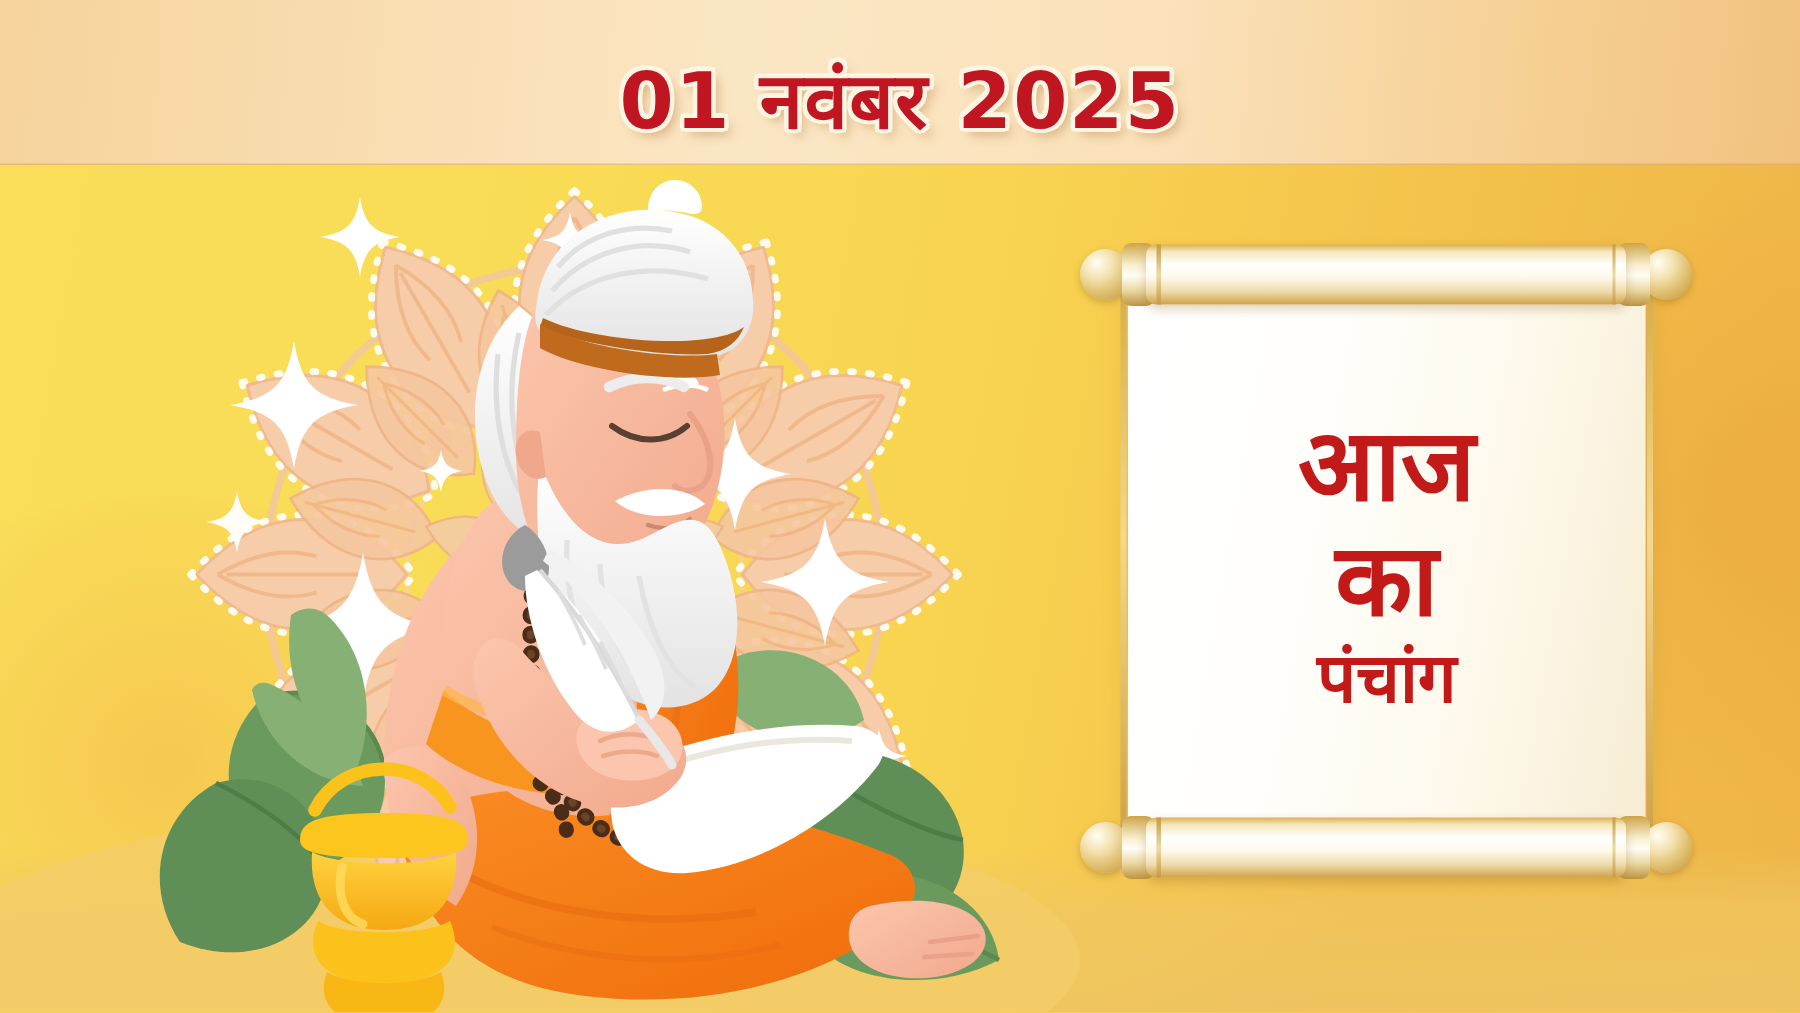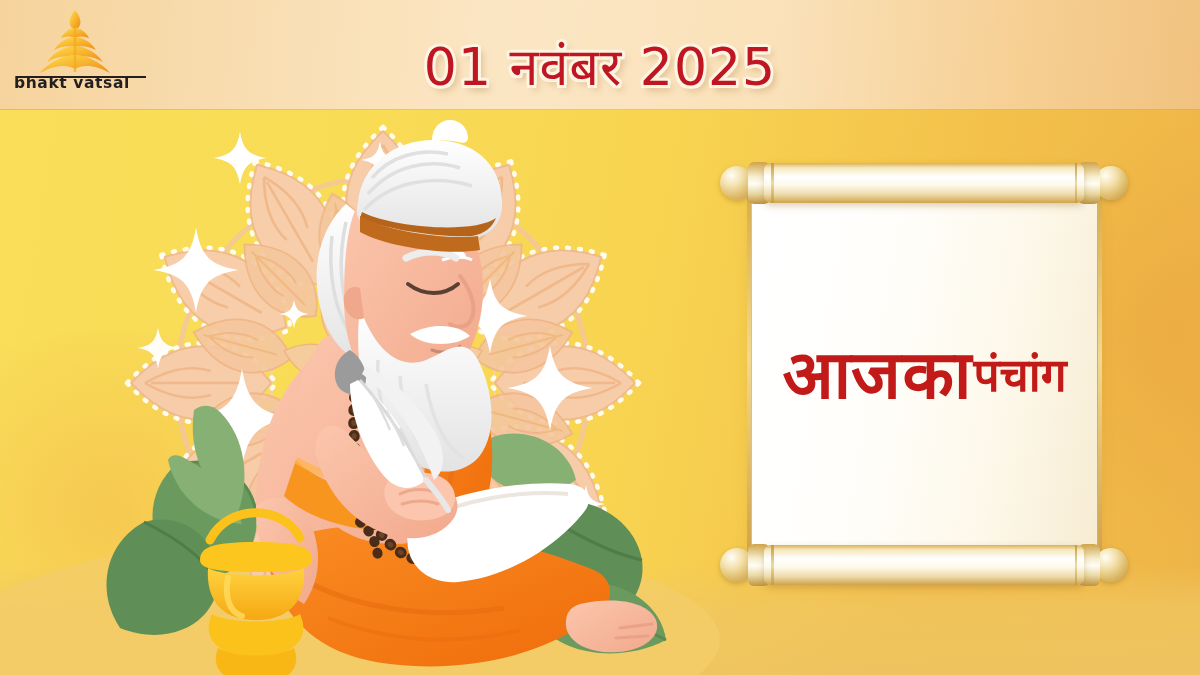--- a/index.html
+++ b/index.html
@@ -55,21 +55,21 @@
     color:#231f20; text-align:left; white-space:nowrap;
   }
   .logo-word::after{
     content:""; position:absolute; left:2px; right:18px; top:2px; height:1.6px;
     background:#231f20;
   }
   .hdr-date {
     position:absolute; left:0; top:0; width:1200px; height:128px;
     display:flex; align-items:center; justify-content:center;
     font-family:"DejaVu Sans", sans-serif;
-    font-size:52px; font-weight:400; letter-spacing:1px;
+    font-size:52px; font-weight:700; letter-spacing:1px;
     color:#bf1622;
     text-shadow:
       -2.5px -2.5px 0 #fdf4e2,  2.5px -2.5px 0 #fdf4e2,
       -2.5px  2.5px 0 #fdf4e2,  2.5px  2.5px 0 #fdf4e2,
       0 -3px 0 #fdf4e2, 0 3px 0 #fdf4e2, -3px 0 0 #fdf4e2, 3px 0 0 #fdf4e2,
        4px 5px 7px rgba(150,90,20,.35);
   }
 
   
   .mandala {
@@ -124,21 +124,21 @@
   .knob.r { right:12px; }
   .collar {
     position:absolute; top:2px; width:22px; height:42px; border-radius:6px;
     background:linear-gradient(180deg,#cfa449,#f8efcf 35%,#fffdf6 52%,#ead9a4 75%,#bf9440 100%);
   }
   .collar.l { left:40px; }
   .collar.r { right:40px; }
 
   .scroll-text {
     position:absolute; left:52px; top:35px; width:345px; height:378px;
-    display:flex; flex-direction:row; align-items:center; justify-content:center;
+    display:flex; flex-direction:column; align-items:center; justify-content:center;
     gap:2px;
     font-family:"DejaVu Sans", sans-serif;
     font-weight:700; color:#c21a18; line-height:1.12;
     z-index:6;
   }
   .scroll-text .l1 { font-size:67px; }
   .scroll-text .l2 { font-size:67px; }
   .scroll-text .l3 { font-size:46px; }
 </style>
 </head>
@@ -413,37 +413,15 @@
       <div class="knob r"></div>
       <div class="collar l"></div>
       <div class="collar r"></div>
       <div class="rod-bar"></div>
     </div>
   </div>
 
   <div class="header">
     <div class="hdr-date">01 नवंबर 2025</div>
 
-    <div class="logo-wrap">
-      <svg class="logo-mark" viewBox="0 0 90 68">
-        <defs>
-          <linearGradient id="lg" x1="0" y1="0" x2="1" y2="1">
-            <stop offset="0" stop-color="#ffe04a"></stop>
-              <stop offset="1" stop-color="#ef8c17"></stop>
-          </linearGradient>
-        </defs>
-
-        <path d="M45,4 C50,10 52,16 49,21 C47,24 43,24 41,21 C38,16 40,10 45,4 Z" fill="url(#lg)"></path>
-
-        <g fill="url(#lg)">
-          <path d="M45,22 C40,22 34,26 31,32 C36,30 41,30 45,32 C49,30 54,30 59,32 C56,26 50,22 45,22 Z"></path>
-          <path d="M45,31 C38,31 29,36 24,44 C32,40 39,39 45,42 C51,39 58,40 66,44 C61,36 52,31 45,31 Z"></path>
-          <path d="M45,40 C36,40 24,46 17,56 C28,50 38,49 45,53 C52,49 62,50 73,56 C66,46 54,40 45,40 Z"></path>
-          <path d="M45,49 C34,49 19,56 10,67 C24,59 37,58 45,63 C53,58 66,59 80,67 C71,56 56,49 45,49 Z"></path>
-        </g>
-
-        <path d="M45,20 L45,66" stroke="#f5a81c" stroke-width="2.5" opacity=".65" fill="none"></path>
-      </svg>
-      <div class="logo-word">bhakt vatsal</div>
-    </div>
   </div>
 
 </div>
 
 </body></html>

